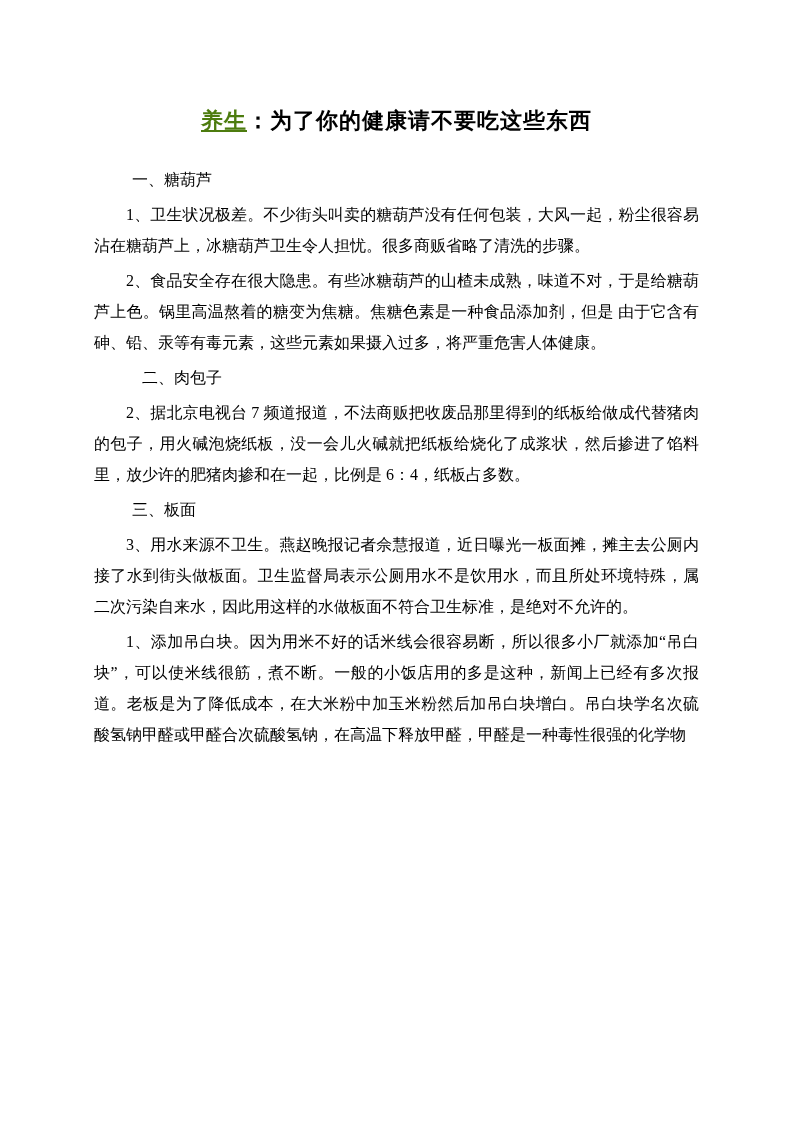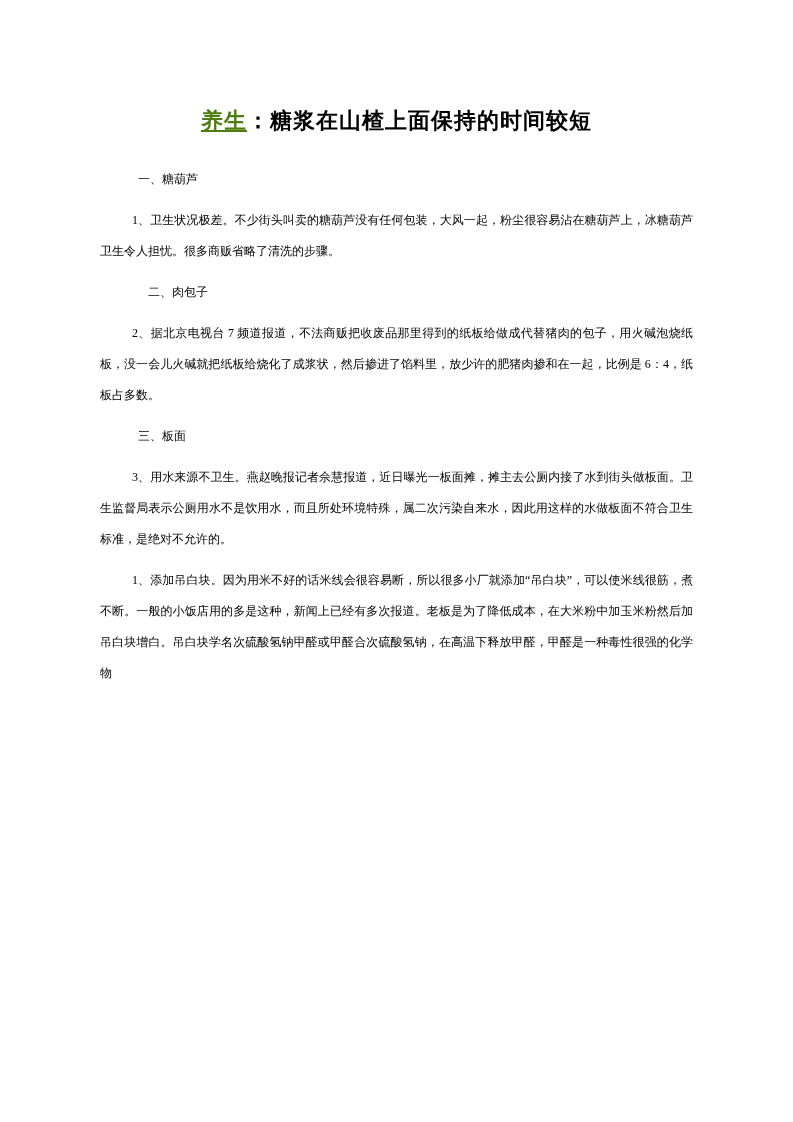--- a/index.html
+++ b/index.html
@@ -26,44 +26,45 @@
     text-align: center;
     letter-spacing: 1px;
   }
   .title-link {
     color: #4d7c0f;
     text-decoration: underline;
     cursor: pointer;
     font-family: Liberation Mono, monospace;
   }
   .para, .heading {
-    margin: 10px;
-    font-size: 12px;
+    margin: 4px;
+    font-size: 16px;
     line-height: 31px;
     text-align: justify;
     text-indent: 32px;
     word-break: break-all;
   }
   .heading {
     text-align: left;
     text-indent: 38px;
   }
   .heading.indent-more {
     text-indent: 48px;
   }
 </style>
 </head>
 <body>
 
 <div class="page">
 
-  <h1 class="doc-title"><a class="title-link">养生</a><span>：糖浆在山楂上面保持的时间较短</span></h1>
+  <h1 class="doc-title"><a class="title-link">养生</a><span>：为了你的健康请不要吃这些东西</span></h1>
 
   <p class="heading">一、糖葫芦</p>
   <p class="para">1、卫生状况极差。不少街头叫卖的糖葫芦没有任何包装，大风一起，粉尘很容易沾在糖葫芦上，冰糖葫芦卫生令人担忧。很多商贩省略了清洗的步骤。</p>
+  <p class="para">2、食品安全存在很大隐患。有些冰糖葫芦的山楂未成熟，味道不对，于是给糖葫芦上色。锅里高温熬着的糖变为焦糖。焦糖色素是一种食品添加剂，但是 由于它含有砷、铅、汞等有毒元素，这些元素如果摄入过多，将严重危害人体健康。</p>
 
   <p class="heading indent-more">二、肉包子</p>
   <p class="para">2、据北京电视台 7 频道报道，不法商贩把收废品那里得到的纸板给做成代替猪肉的包子，用火碱泡烧纸板，没一会儿火碱就把纸板给烧化了成浆状，然后掺进了馅料里，放少许的肥猪肉掺和在一起，比例是 6：4，纸板占多数。</p>
 
   <p class="heading">三、板面</p>
   <p class="para">3、用水来源不卫生。燕赵晚报记者佘慧报道，近日曝光一板面摊，摊主去公厕内接了水到街头做板面。卫生监督局表示公厕用水不是饮用水，而且所处环境特殊，属二次污染自来水，因此用这样的水做板面不符合卫生标准，是绝对不允许的。</p>
 
   <p class="para">1、添加吊白块。因为用米不好的话米线会很容易断，所以很多小厂就添加“吊白块”，可以使米线很筋，煮不断。一般的小饭店用的多是这种，新闻上已经有多次报道。老板是为了降低成本，在大米粉中加玉米粉然后加吊白块增白。吊白块学名次硫酸氢钠甲醛或甲醛合次硫酸氢钠，在高温下释放甲醛，甲醛是一种毒性很强的化学物</p>
 
 </div>

